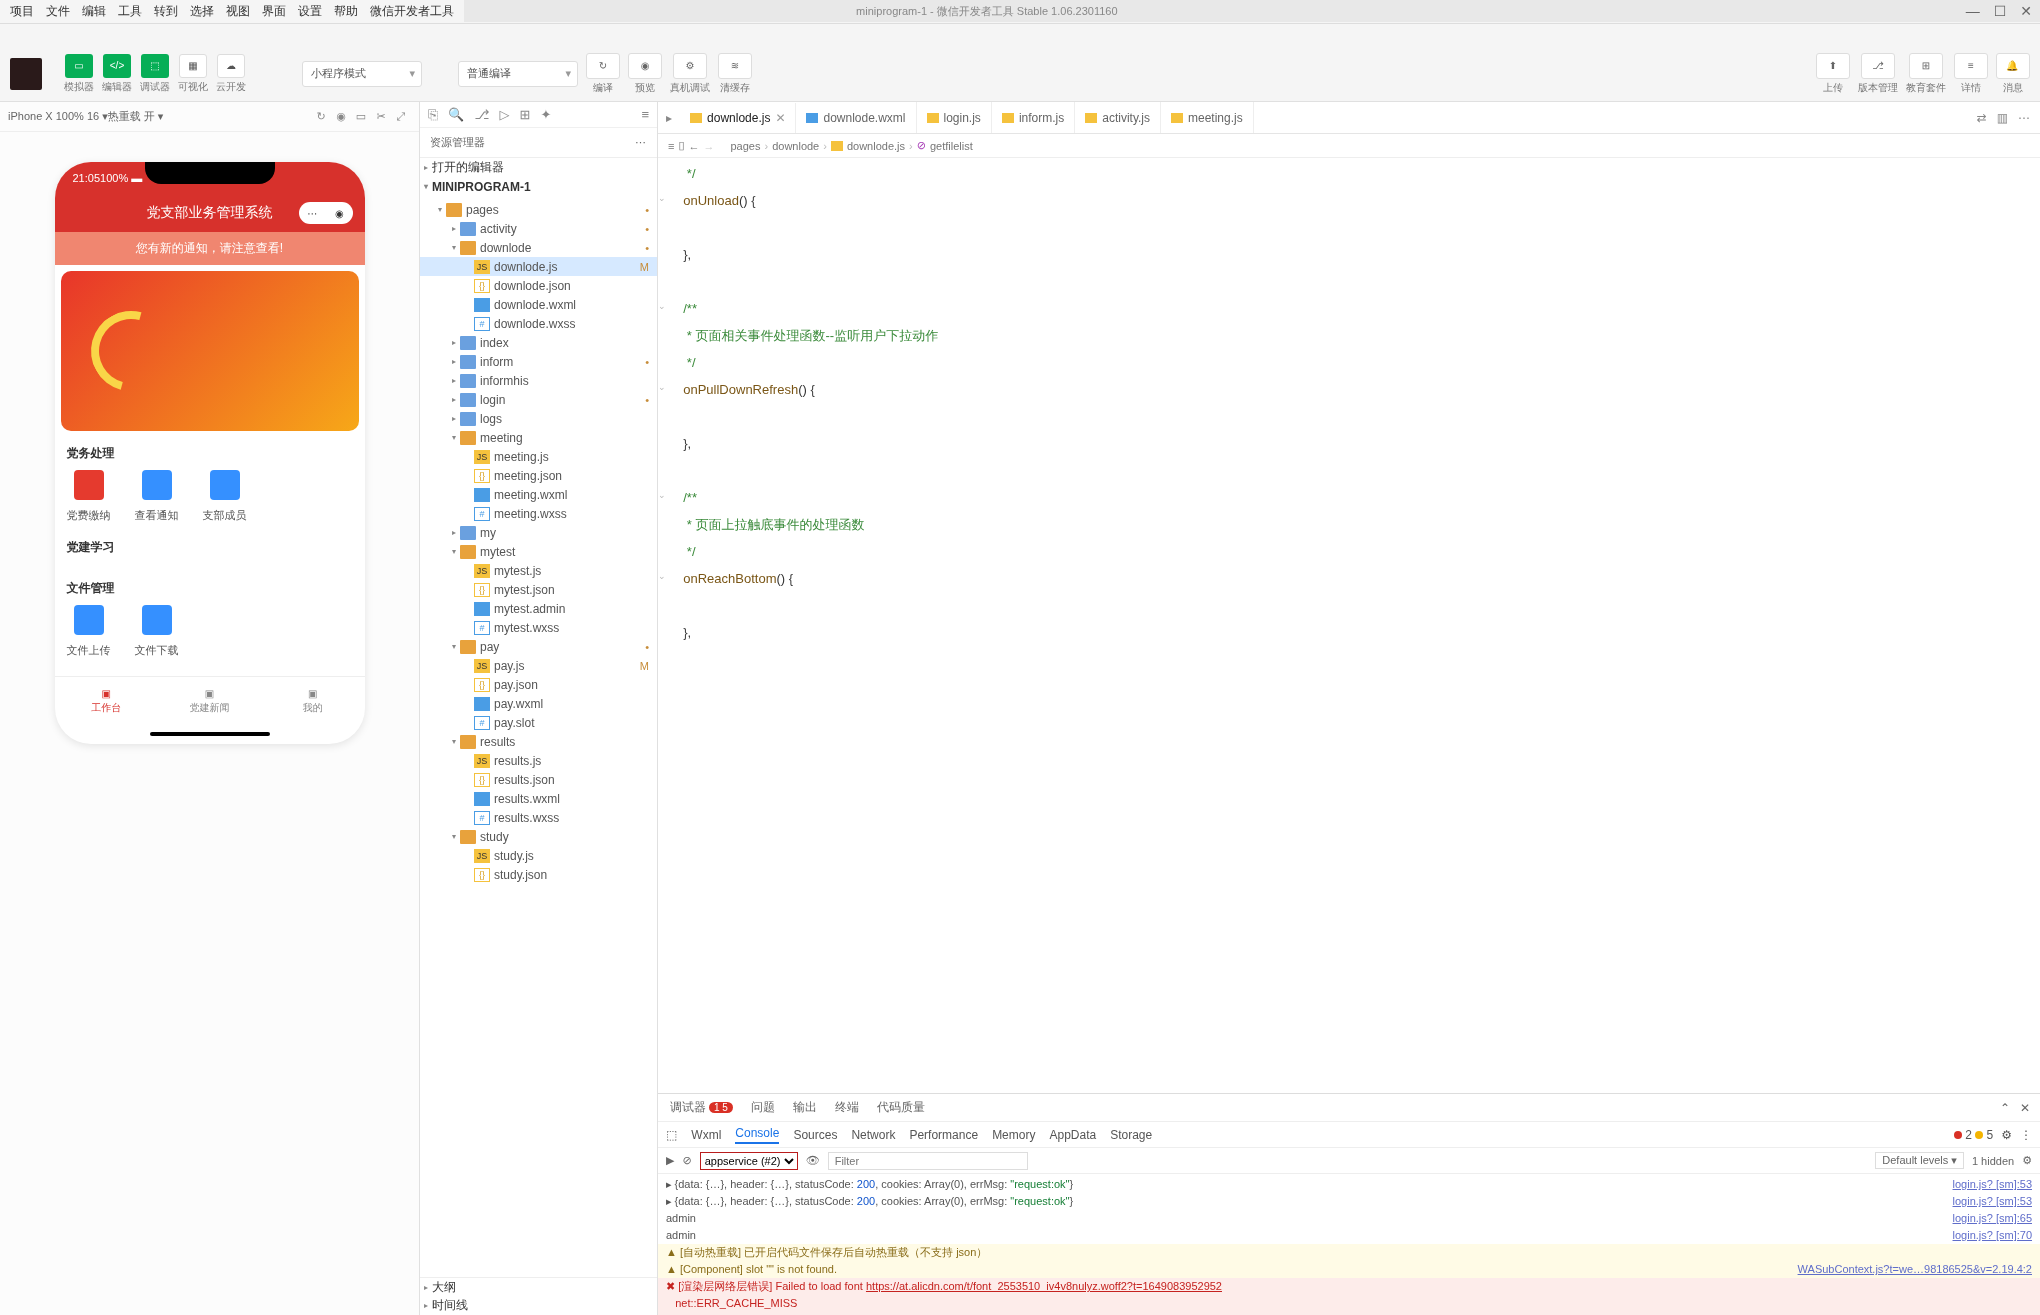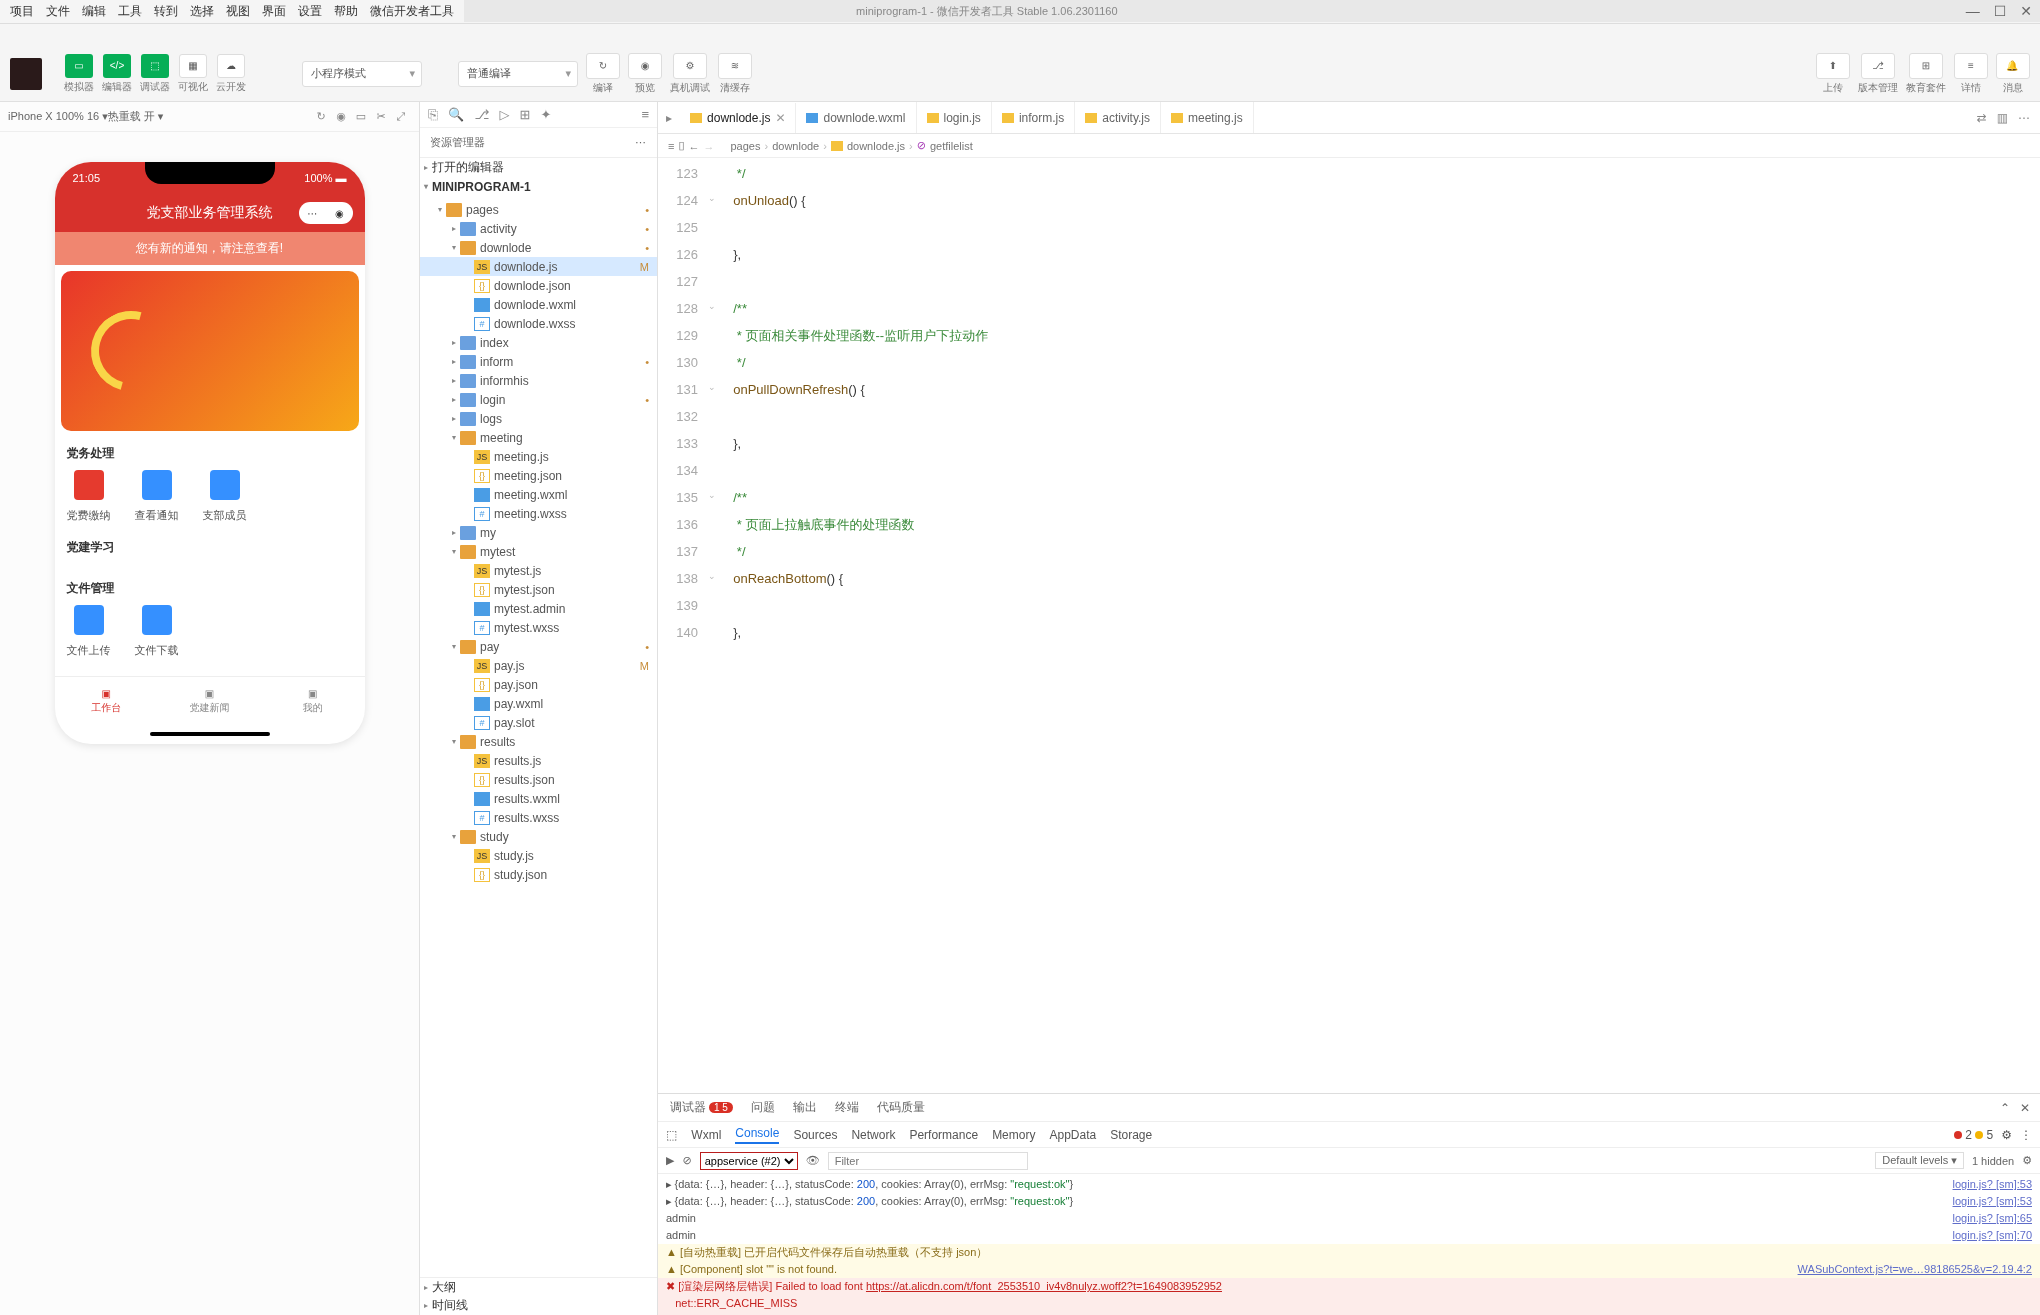--- a/index.html
+++ b/index.html
@@ -16,21 +16,21 @@
 .tb-btn.white { background: #fff; border: 1px solid #ddd; color: #555; }
 .tb-select { height: 26px; border: 1px solid #ddd; background: #fff; padding: 0 20px 0 8px; font-size: 11px; color: #555; border-radius: 3px; min-width: 120px; display: flex; align-items: center; position: relative; }
 .tb-select::after { content: '▾'; position: absolute; right: 6px; color: #999; }
 .main { display: flex; height: calc(100vh - 102px); }
 .sim-panel { width: 420px; background: #fcfcfc; border-right: 1px solid #e0e0e0; display: flex; flex-direction: column; }
 .sim-toolbar { height: 30px; display: flex; align-items: center; padding: 0 8px; font-size: 11px; color: #666; gap: 0; border-bottom: 1px solid #eee; }
 .sim-toolbar .spacer { flex: 1; }
 .sim-toolbar .icon { width: 20px; text-align: center; color: #888; cursor: pointer; }
 .sim-device { flex: 1; display: flex; align-items: flex-start; justify-content: center; padding: 30px 0 0; overflow: auto; }
 .phone { width: 310px; background: #fff; border-radius: 36px; overflow: hidden; box-shadow: 0 2px 8px rgba(0,0,0,.1); position:relative; }
-.phone-status { height: 24px; background: #d7312c; color: #fff; display: flex; justify-content: space-between; align-items: center; padding: 16px 18px; font-size: 11px; }
+.phone-status { height: 24px; background: #d7312c; color: #fff; display: flex; align-items: center; padding: 16px 18px; font-size: 11px; }
 .notch { position: absolute; top: 0; left: 50%; transform: translateX(-50%); width: 130px; height: 22px; background: #000; border-radius: 0 0 16px 16px; }
 .phone-header { background: #d7312c; color: #fff; text-align: center; padding: 10px 0; font-size: 14px; position: relative; }
 .capsule { position: absolute; right: 12px; top: 8px; width: 54px; height: 22px; background: #fff; border-radius: 12px; display: flex; align-items: center; justify-content: space-around; font-size: 10px; color: #333; }
 .phone-notice { background: #f08670; color: #fff; text-align: center; padding: 8px; font-size: 12px; }
 .phone-banner { margin: 6px; height: 160px; background: linear-gradient(135deg, #e8352a, #f7a818); border-radius: 10px; position:relative; overflow:hidden; }
 .banner-sickle { position:absolute; left:30px; top:40px; width:80px; height:80px; border-radius:50%; border:8px solid #f9d648; border-right-color:transparent; border-bottom-color:transparent; transform:rotate(-30deg); }
 .phone-section { padding: 8px 12px; }
 .phone-section h4 { font-size: 12px; margin-bottom: 8px; font-weight: 600; }
 .grid-items { display: flex; gap: 24px; }
 .grid-item { display: flex; flex-direction: column; align-items: center; gap: 8px; font-size: 11px; color: #555; }
@@ -549,21 +549,20 @@
         <span class="sep">›</span>
       <span>downlode</span>
         <span class="sep">›</span>
       <span class="ficon-sm"></span>
       <span>downlode.js</span>
         <span class="sep">›</span>
       <span style="color:#a538b5">⊘</span>
       <span>getfilelist</span>
     </div>
     <div class="code">
-      <div class="gutter" id="gutter">123<br>124<br>125<br>126<br>127<br>128<br>129<br>130<br>131<br>132<br>133<br>134<br>135<br>136<br>137<br>138<br>139<br>140<br></div>
       <div class="gutter-fold" id="gutter-fold"><br>⌄<br><br><br><br>⌄<br><br><br>⌄<br><br><br><br>⌄<br><br><br>⌄<br><br><br></div>
       <div class="code-lines" id="code-lines">   <span class="tok-comment">*/</span>
   <span class="tok-fn">onUnload</span><span class="tok-punct">()</span> <span class="tok-brace">{</span>
 
   <span class="tok-brace">}</span><span class="tok-punct">,</span>
 
   <span class="tok-comment">/**</span>
    <span class="tok-comment">* 页面相关事件处理函数--监听用户下拉动作</span>
    <span class="tok-comment">*/</span>
   <span class="tok-fn">onPullDownRefresh</span><span class="tok-punct">()</span> <span class="tok-brace">{</span>

